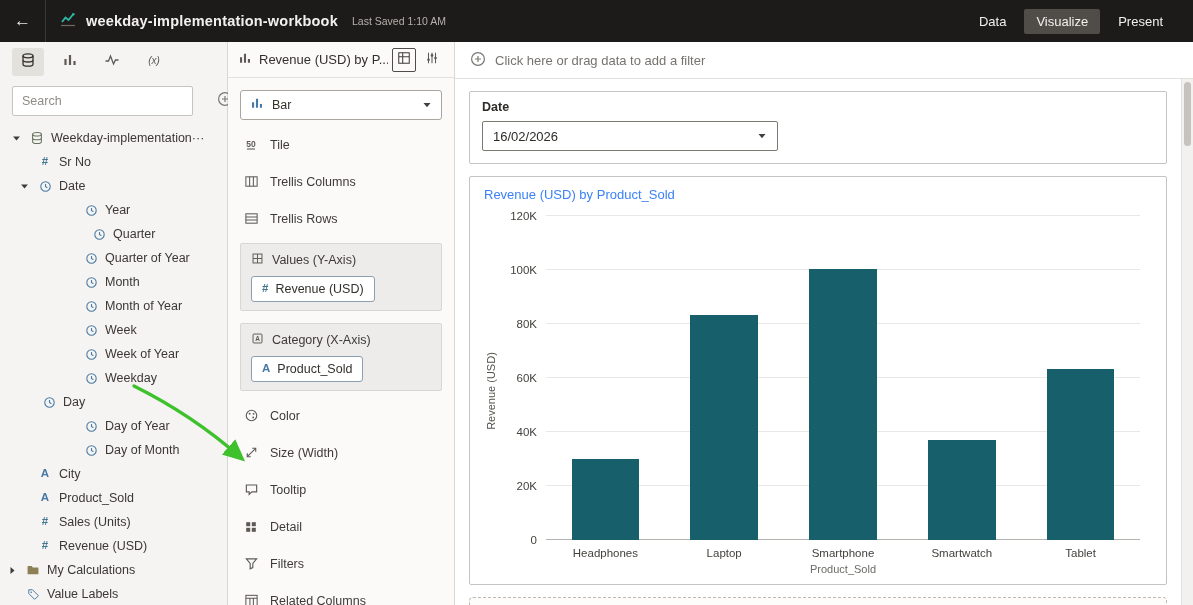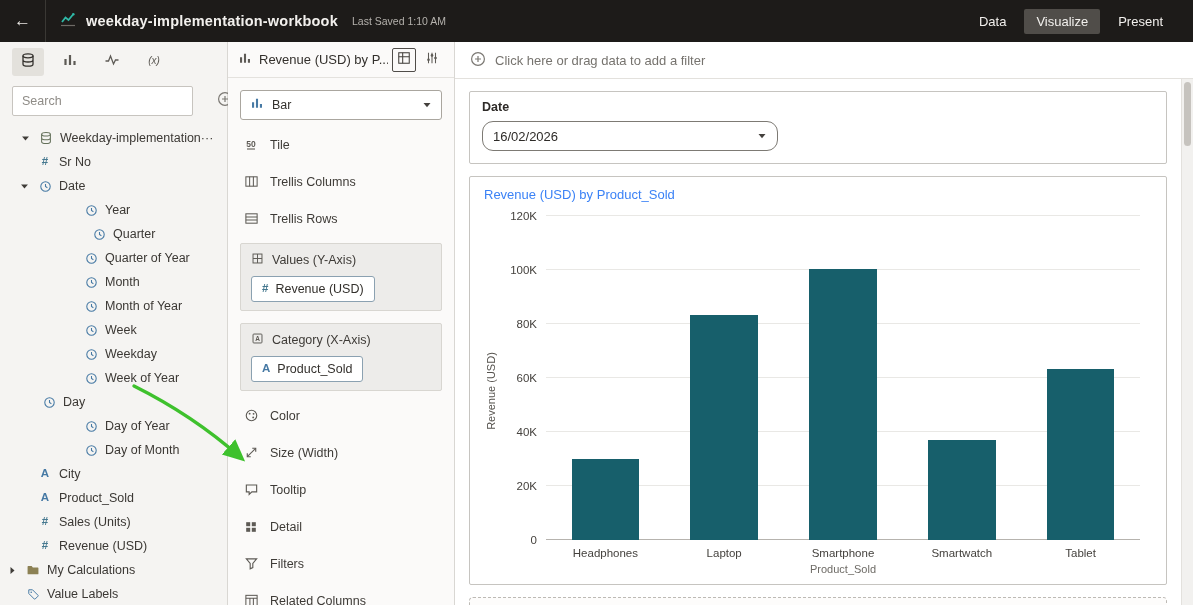--- a/index.html
+++ b/index.html
@@ -50,21 +50,21 @@
   .gsection{background:#edecea;border:1px solid #d8d6d1;border-radius:2px;margin:6px 12px;padding:8px 10px}
   .gsec-h{display:flex;align-items:center;gap:8px;font-size:12.5px;color:#3e3b37}
   .pill{display:inline-flex;align-items:center;gap:7px;height:26px;padding:0 10px;background:#fff;border:1px solid #8ba1b1;border-radius:3px;font-size:12.5px;color:#33302c;margin-top:8px;cursor:pointer}
 
   
   .canvas{flex:1;background:#fff;display:flex;flex-direction:column;position:relative;overflow:hidden}
   .filterbar{height:37px;border-bottom:1px solid #e3e1dd;display:flex;align-items:center;gap:9px;padding:0 15px;font-size:13px;color:#76736e;cursor:pointer;flex:none}
   .cbody{flex:1;padding:12px 14px 0;margin-right:12px;display:flex;flex-direction:column;gap:12px;overflow:hidden}
   .datecard{border:1px solid #c6c4c0;border-radius:2px;padding:8px 12px 12px;flex:none;background:#fff}
   .dlabel{font-size:12.5px;font-weight:700;color:#2e2b28;margin-bottom:7px}
-  .ddrop{width:296px;height:30px;border:1px solid #7d7a74;border-radius:11px;display:flex;align-items:center;justify-content:space-between;padding:0 10px;font-size:13px;color:#2e2b28;cursor:pointer;background:#fff}
+  .ddrop{width:296px;height:30px;border:1px solid #7d7a74;border-radius:2px;display:flex;align-items:center;justify-content:space-between;padding:0 10px;font-size:13px;color:#2e2b28;cursor:pointer;background:#fff}
   .chartcard{border:1px solid #c6c4c0;border-radius:2px;flex:1;display:flex;flex-direction:column;padding:10px 14px 4px;min-height:0;background:#fff}
   .ctitle{font-size:13px;color:#3b82f6;flex:none}
   .chart{flex:1;display:flex;min-height:0;position:relative}
   .yaxis-title{width:14px;position:relative;flex:none}
   .yaxis-title span{position:absolute;top:50%;left:50%;transform:translate(-50%,-50%) rotate(-90deg);font-size:11px;color:#55524d;white-space:nowrap}
   .plot-col{flex:1;display:flex;flex-direction:column;min-width:0}
   .plot{flex:1;position:relative;margin:14px 12px 0 48px}
   .gridline{position:absolute;left:0;right:0;height:1px;background:#e9e8e5}
   .gridline.base{background:#b6b3ae}
   .ytick{position:absolute;left:-9px;transform:translate(-100%,50%);font-size:11.5px;color:#45423e;line-height:1}
@@ -133,21 +133,21 @@
     <div class="searchrow">
       <input placeholder="Search" style="">
       <span class="addbtn">
           <span><svg width="16" height="16" viewBox="0 0 16 16">
               <circle cx="8" cy="8" r="6.4" fill="none" stroke="#7b7873" stroke-width="1.2"></circle>
               <path d="M8 5v6M5 8h6" stroke="#7b7873" stroke-width="1.2"></path>
             </svg></span>
         </span>
     </div>
     <div class="tree">
-        <div class="trow" style="padding-left: 21px;">
+        <div class="trow" style="padding-left: 12px;">
           <span class="xp">
             <svg width="9" height="9" viewBox="0 0 10 10">
               <path d="M1.2 2.8l3.8 4.4 3.8-4.4z" fill="#3f3c38"></path>
             </svg>
           </span>
           <span class="icon">
             <svg width="14" height="14" viewBox="0 0 16 16">
               <ellipse cx="8" cy="3.8" rx="5" ry="2" fill="none" stroke="#64705a" stroke-width="1.2"></ellipse>
               <path d="M3 3.8v8.4c0 1.1 2.24 2 5 2s5-.9 5-2V3.8M3 8c0 1.1 2.24 2 5 2s5-.9 5-2" fill="none" stroke="#64705a" stroke-width="1.2"></path>
             </svg>
@@ -228,30 +228,30 @@
           </span>
           <span>Week</span>
         </div>
         <div class="trow" style="padding-left: 82px;">
           <span class="icon">
             <svg width="13" height="13" viewBox="0 0 16 16">
               <circle cx="8" cy="8" r="5.8" fill="none" stroke="#4679a4" stroke-width="1.3"></circle>
               <path d="M8 4.8V8l2.3 1.5" fill="none" stroke="#4679a4" stroke-width="1.3"></path>
             </svg>
           </span>
+          <span>Week of Year</span>
+        </div>
+        <div class="trow" style="padding-left: 82px;">
+          <span class="icon">
+            <svg width="13" height="13" viewBox="0 0 16 16">
+              <circle cx="8" cy="8" r="5.8" fill="none" stroke="#4679a4" stroke-width="1.3"></circle>
+              <path d="M8 4.8V8l2.3 1.5" fill="none" stroke="#4679a4" stroke-width="1.3"></path>
+            </svg>
+          </span>
           <span>Weekday</span>
-        </div>
-        <div class="trow" style="padding-left: 82px;">
-          <span class="icon">
-            <svg width="13" height="13" viewBox="0 0 16 16">
-              <circle cx="8" cy="8" r="5.8" fill="none" stroke="#4679a4" stroke-width="1.3"></circle>
-              <path d="M8 4.8V8l2.3 1.5" fill="none" stroke="#4679a4" stroke-width="1.3"></path>
-            </svg>
-          </span>
-          <span>Week of Year</span>
         </div>
         <div class="trow" style="padding-left: 40px;">
           <span class="icon">
             <svg width="13" height="13" viewBox="0 0 16 16">
               <circle cx="8" cy="8" r="5.8" fill="none" stroke="#4679a4" stroke-width="1.3"></circle>
               <path d="M8 4.8V8l2.3 1.5" fill="none" stroke="#4679a4" stroke-width="1.3"></path>
             </svg>
           </span>
           <span>Day</span>
         </div>

